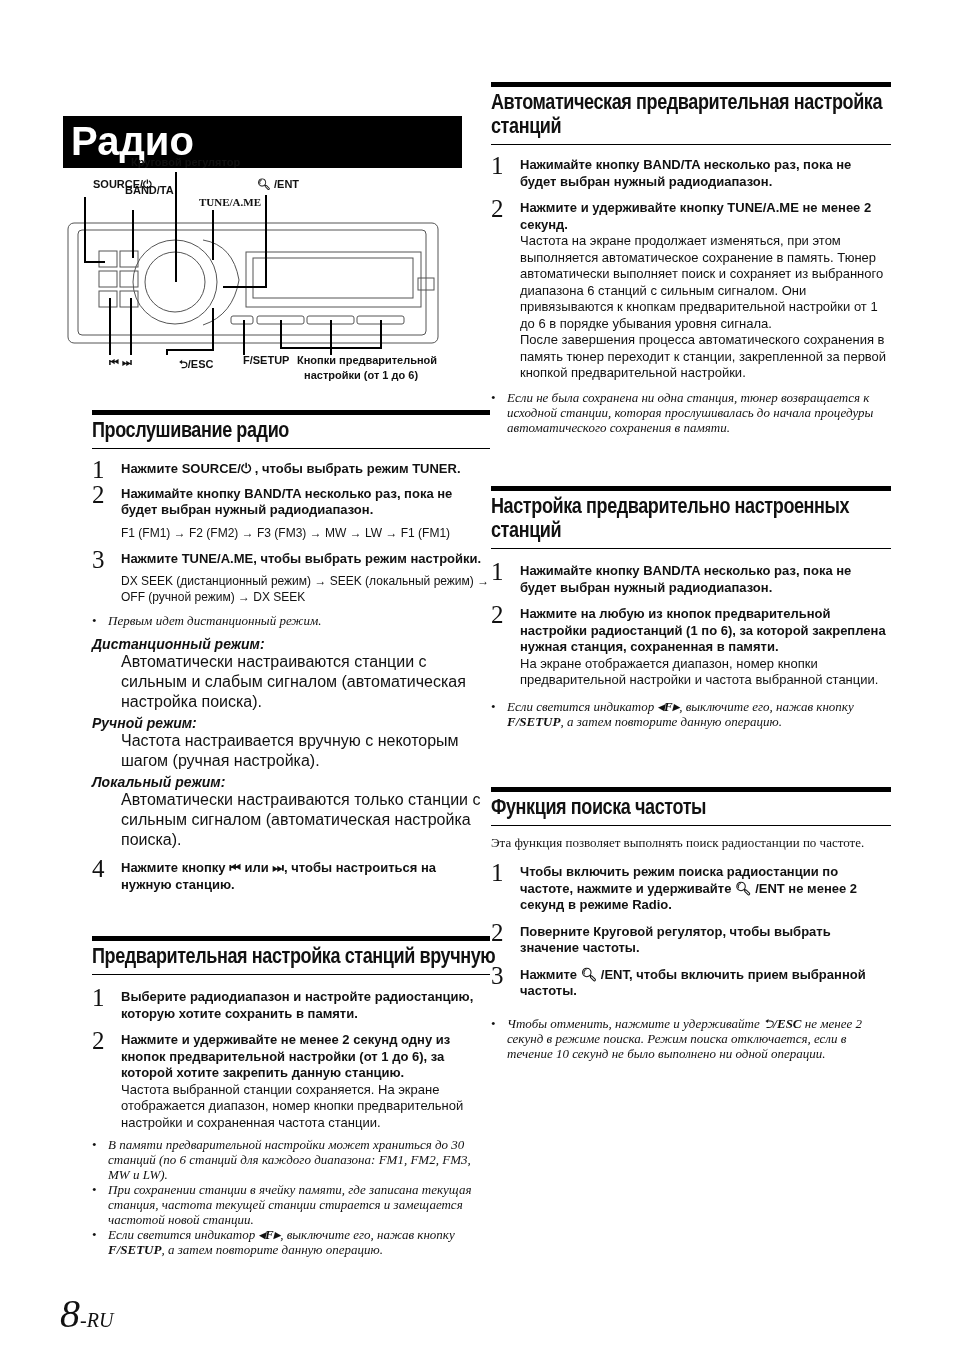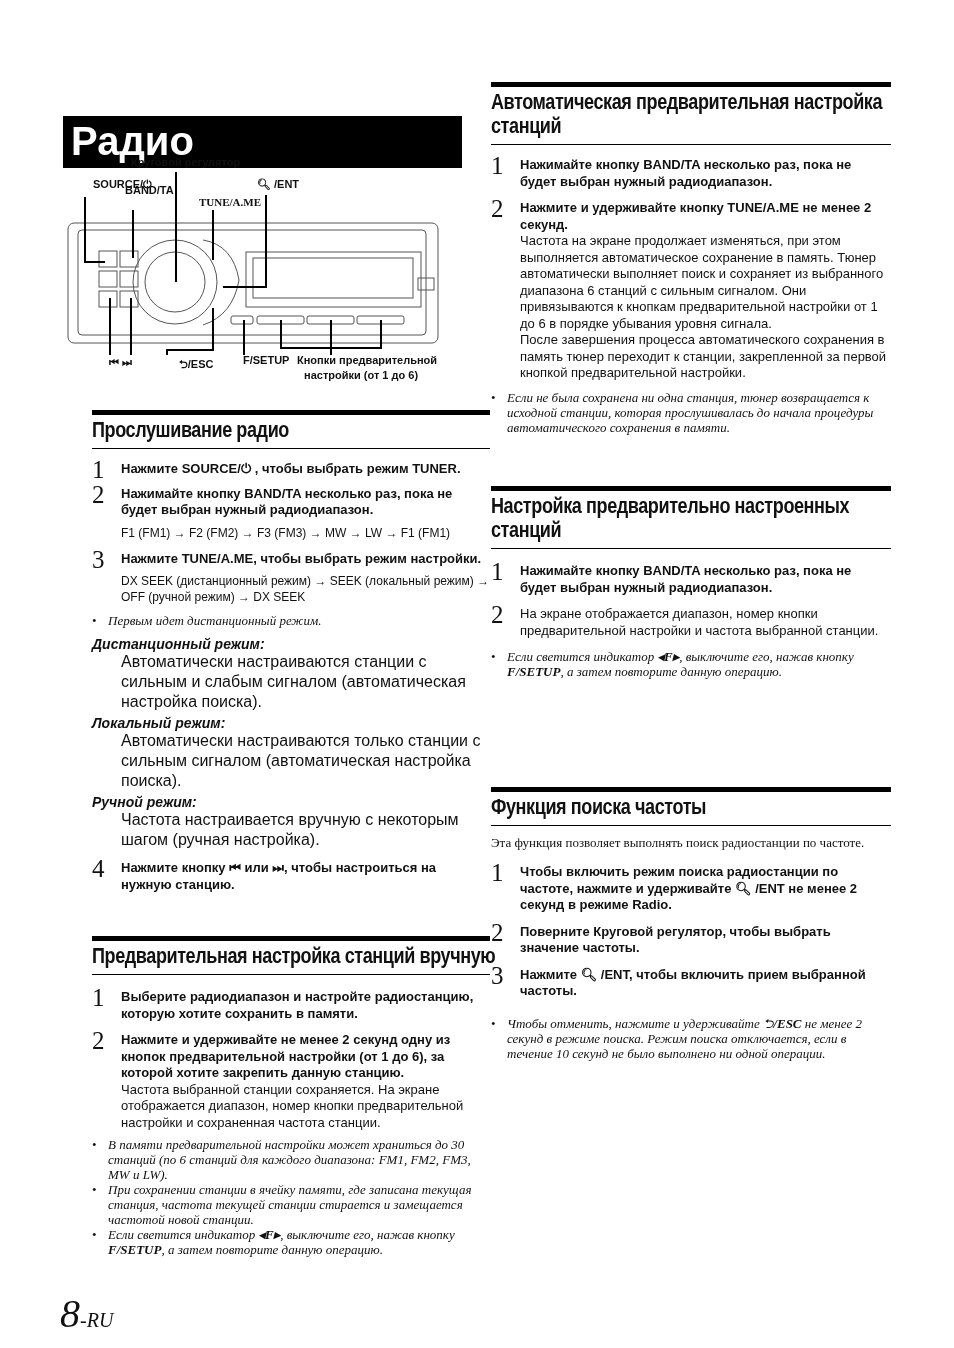--- a/index.html
+++ b/index.html
@@ -94,26 +94,26 @@
   <div class="plain" style="margin-top:6px">F1 (FM1) → F2 (FM2) → F3 (FM3) → MW → LW → F1 (FM1)</div>
   <div style="height:10px"></div>
   <div class="step"><span class="num">3</span><span>Нажмите TUNE/A.ME, чтобы выбрать режим настройки.</span></div>
   <div class="plain" style="margin-top:6px">DX SEEK (дистанционный режим) → SEEK (локальный режим) → OFF (ручной режим) → DX SEEK</div>
   <div class="note" style="margin-top:8px"><span class="bul">•</span><span>Первым идет дистанционный режим.</span></div>
   <div style="margin-top:8px">
     <div class="mode-h">Дистанционный режим:</div>
     <div class="mode-t">Автоматически настраиваются станции с сильным и слабым сигналом (автоматическая настройка поиска).</div>
   </div>
   <div style="margin-top:3px">
+    <div class="mode-h">Ручной режим:</div>
+    <div class="mode-t">Частота настраивается вручную с некоторым шагом (ручная настройка).</div>
+  </div>
+  <div style="margin-top:3px">
     <div class="mode-h">Локальный режим:</div>
     <div class="mode-t">Автоматически настраиваются только станции с сильным сигналом (автоматическая настройка поиска).</div>
-  </div>
-  <div style="margin-top:3px">
-    <div class="mode-h">Ручной режим:</div>
-    <div class="mode-t">Частота настраивается вручную с некоторым шагом (ручная настройка).</div>
   </div>
   <div style="height:10px"></div>
   <div class="step"><span class="num">4</span><span>Нажмите кнопку ⏮ или ⏭, чтобы настроиться на нужную станцию.</span>
   </div>
 </div>
 
 <div class="col colL" style="top:936px;">
   <div class="h2"><span class="cond">Предварительная настройка станций вручную</span></div>
   <div style="height:14px"></div>
   <div class="step"><span class="num">1</span><span>Выберите радиодиапазон и настройте радиостанцию, которую хотите сохранить в памяти.</span></div>
@@ -136,21 +136,21 @@
     <div class="sub">После завершения процесса автоматического сохранения в память тюнер переходит к станции, закрепленной за первой кнопкой предварительной настройки.</div>
   </div>
   <div class="note" style="margin-top:8px"><span class="bul">•</span><span>Если не была сохранена ни одна станция, тюнер возвращается к исходной станции, которая прослушивалась до начала процедуры автоматического сохранения в памяти.</span></div>
 </div>
 
 <div class="col colR" style="top:486px;">
   <div class="h2"><span class="cond" style="white-space:normal;width:480px;">Настройка предварительно настроенных станций</span></div>
   <div style="height:14px"></div>
   <div class="step"><span class="num">1</span><span>Нажимайте кнопку BAND/TA несколько раз, пока не будет выбран нужный радиодиапазон.</span></div>
   <div style="height:10px"></div>
-  <div class="step"><span class="num">2</span>
+  <div class="step"><span class="num">2</span><span>Нажмите на любую из кнопок предварительной настройки радиостанций (1 по 6), за которой закреплена нужная станция, сохраненная в памяти.</span>
     <div class="sub">На экране отображается диапазон, номер кнопки предварительной настройки и частота выбранной станции.</div>
   </div>
   <div class="note" style="margin-top:10px"><span class="bul">•</span><span>Если светится индикатор</span> <span class="sym">◂F▸</span><span>, выключите его, нажав кнопку</span> <b>F/SETUP</b><span>, а затем повторите данную операцию.</span></div>
 </div>
 
 <div class="col colR" style="top:787px;">
   <div class="h2"><span class="cond">Функция поиска частоты</span></div>
   <div class="serif-intro" style="margin-top:8px">Эта функция позволяет выполнять поиск радиостанции по частоте.</div>
   <div style="height:12px"></div>
   <div class="step"><span class="num">1</span><span>Чтобы включить режим поиска радиостанции по частоте, нажмите и удерживайте</span> <span>🔍︎</span> <span>/ENT не менее 2 секунд в режиме Radio.</span></div>

